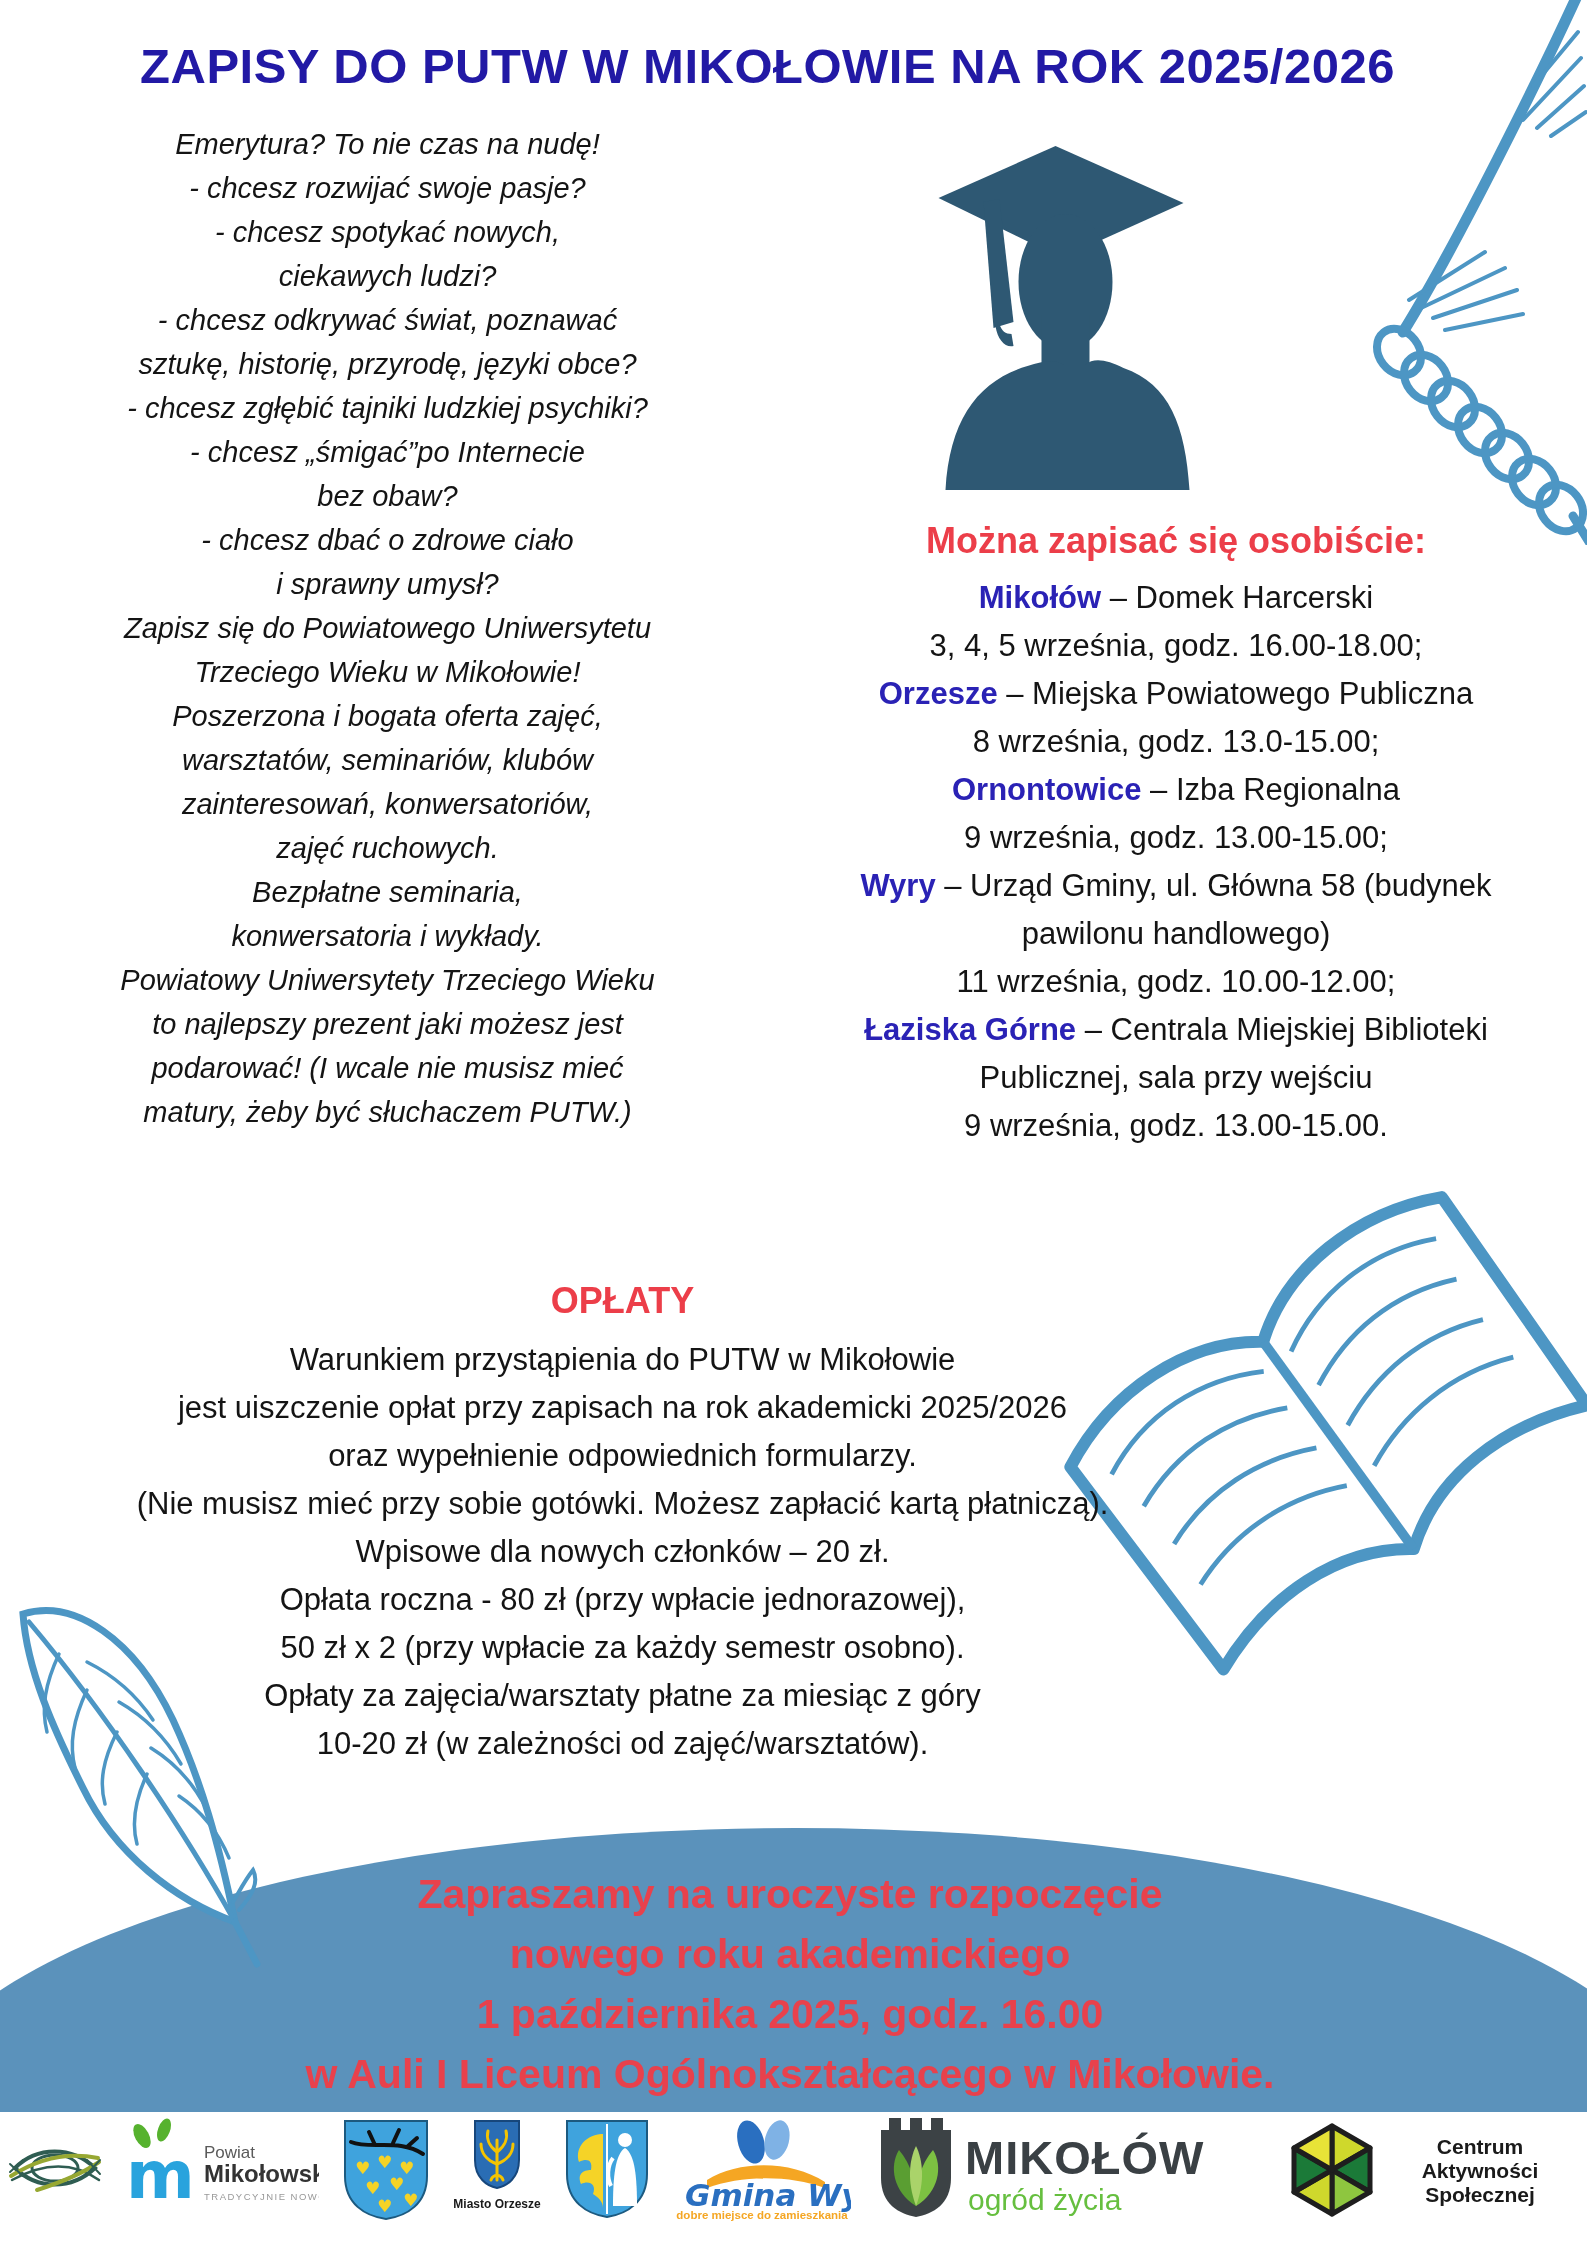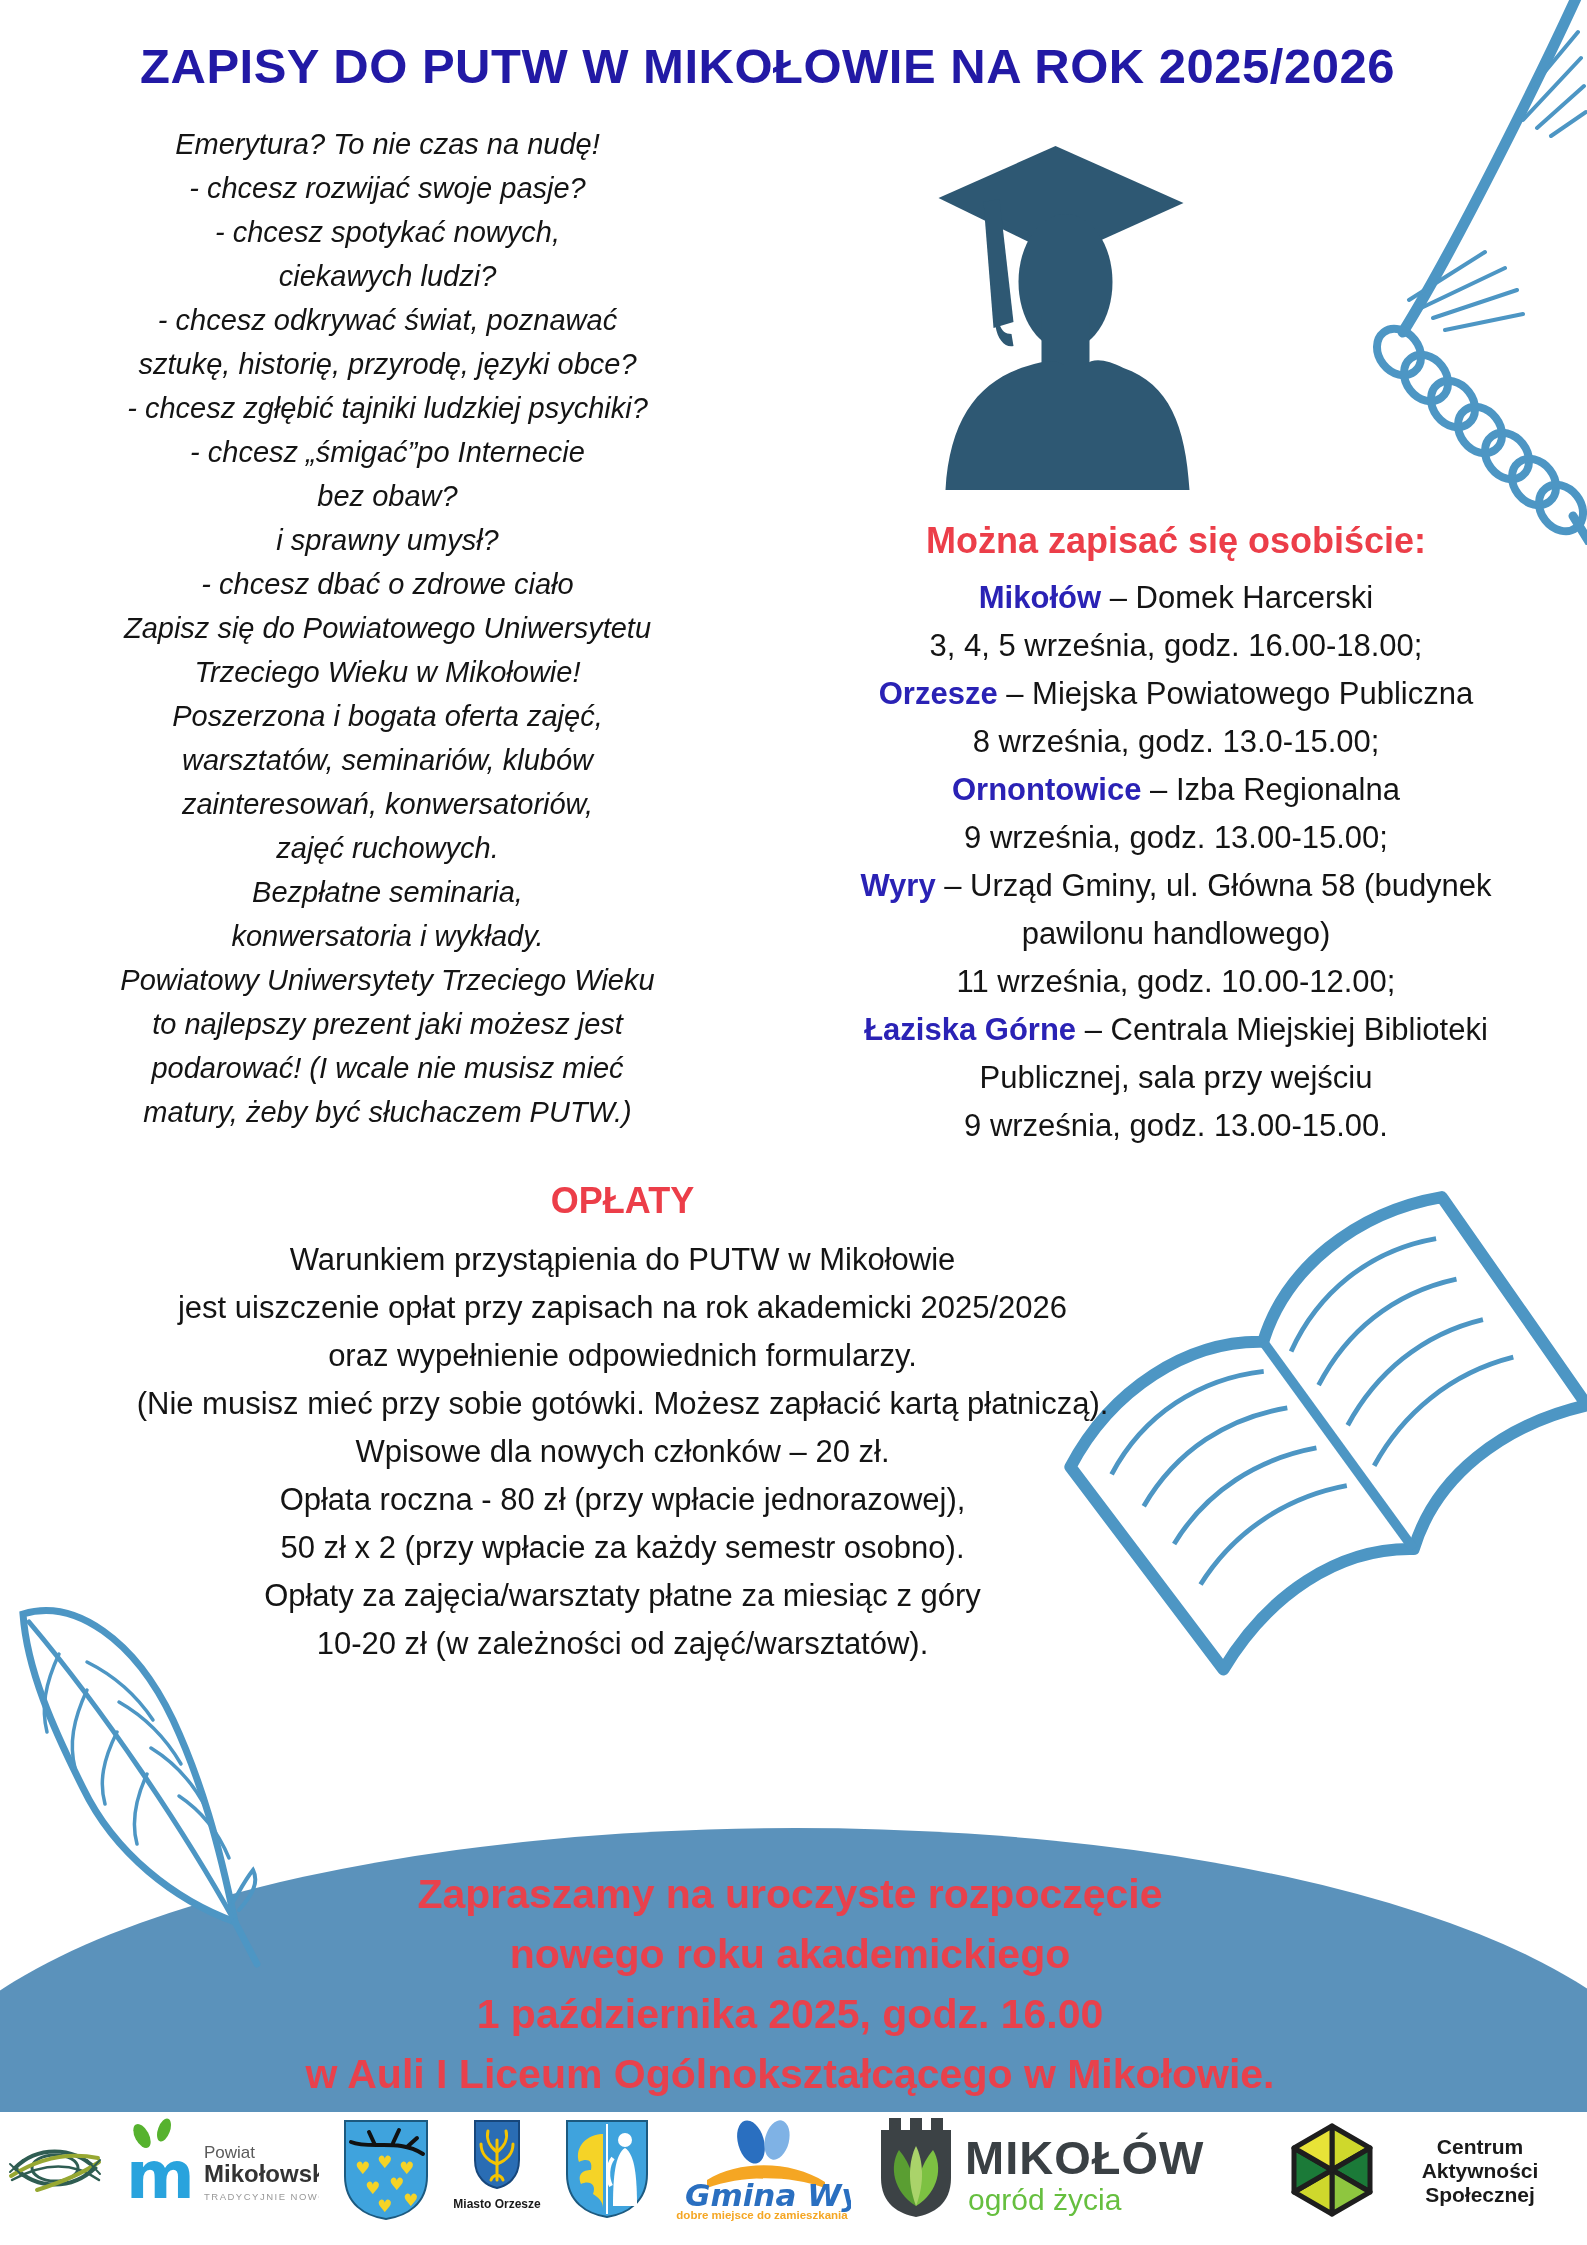--- a/index.html
+++ b/index.html
@@ -11,21 +11,21 @@
   .intro{position:absolute;left:55px;top:122px;width:665px;text-align:center;
          font-style:italic;font-size:29px;line-height:44px;color:#141414;}
   
   .graduate{position:absolute;left:932px;top:130px;width:268px;height:360px;}
   
   .signup{position:absolute;left:736px;top:520px;width:880px;text-align:center;}
   .signup-heading{font-size:36px;font-weight:bold;color:#ec3e49;margin-bottom:12px;}
   .signup-line{font-size:31px;line-height:48px;color:#141414;}
   .signup-line .sname{font-weight:bold;color:#2a22b5;}
   
-  .fees{position:absolute;left:10px;top:1180px;width:1225px;text-align:center;z-index:1;}
+  .fees{position:absolute;left:10px;top:1280px;width:1225px;text-align:center;z-index:1;}
   .fees-heading{font-size:36px;font-weight:bold;color:#ec3e49;margin-bottom:14px;}
   .fees-line{font-size:31px;line-height:48px;color:#141414;}
   
   .ellipse{position:absolute;left:-90px;top:1828px;width:1770px;height:580px;
            background:#5b92bb;border-radius:50%;z-index:1;}
   .invitation{position:absolute;left:0;top:1864px;width:1580px;text-align:center;z-index:2;}
   .invitation-line{font-size:41px;line-height:60px;font-weight:bold;color:#e8414c;}
   
   .decor-notebook{position:absolute;left:1337px;top:0;width:250px;height:545px;z-index:0;}
   .decor-book{position:absolute;left:1105px;top:1255px;width:430px;height:330px;z-index:0;
@@ -100,22 +100,22 @@
 
   <div class="intro-line">Emerytura? To nie czas na nudę!</div>
       <div class="intro-line">- chcesz rozwijać swoje pasje?</div>
       <div class="intro-line">- chcesz spotykać nowych,</div>
       <div class="intro-line">ciekawych ludzi?</div>
       <div class="intro-line">- chcesz odkrywać świat, poznawać</div>
       <div class="intro-line">sztukę, historię, przyrodę, języki obce?</div>
       <div class="intro-line">- chcesz zgłębić tajniki ludzkiej psychiki?</div>
       <div class="intro-line">- chcesz „śmigać”po Internecie</div>
       <div class="intro-line">bez obaw?</div>
+      <div class="intro-line">- chcesz dbać o zdrowe ciało</div>
       <div class="intro-line">i sprawny umysł?</div>
-      <div class="intro-line">- chcesz dbać o zdrowe ciało</div>
       <div class="intro-line">Zapisz się do Powiatowego Uniwersytetu</div>
       <div class="intro-line">Trzeciego Wieku w Mikołowie!</div>
       <div class="intro-line">Poszerzona i bogata oferta zajęć,</div>
       <div class="intro-line">warsztatów, seminariów, klubów</div>
       <div class="intro-line">zainteresowań, konwersatoriów,</div>
       <div class="intro-line">zajęć ruchowych.</div>
       <div class="intro-line">Bezpłatne seminaria,</div>
       <div class="intro-line">konwersatoria i wykłady.</div>
       <div class="intro-line">Powiatowy Uniwersytety Trzeciego Wieku</div>
       <div class="intro-line">to najlepszy prezent jaki możesz jest</div>

